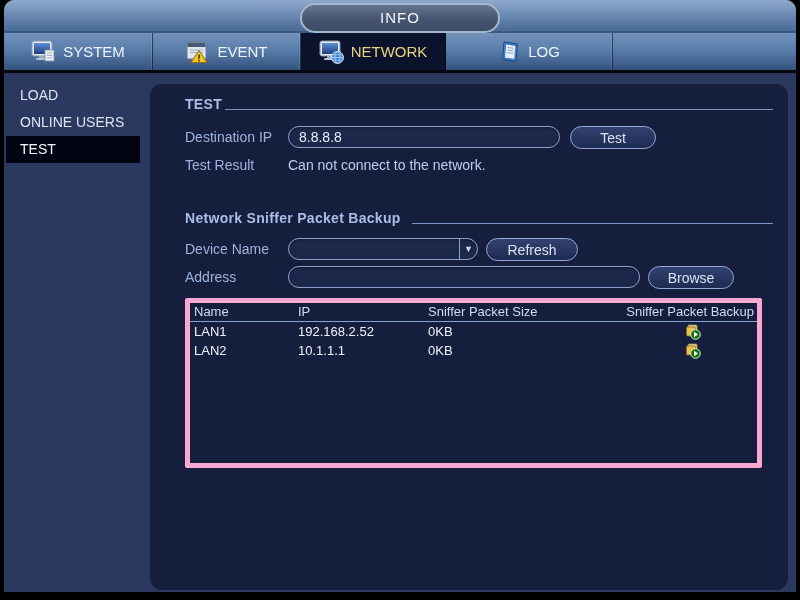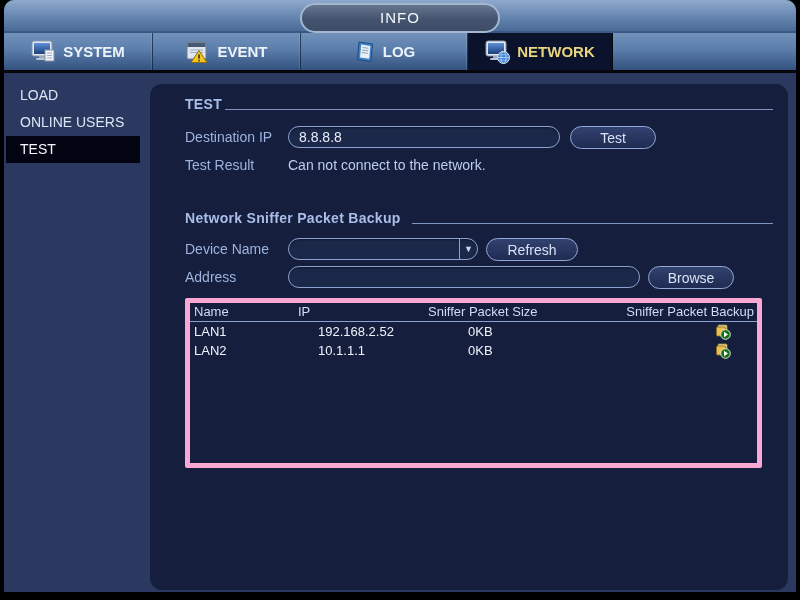--- a/index.html
+++ b/index.html
@@ -16,21 +16,21 @@
               width:196px;height:26px;line-height:26px;text-align:center;
               border:2px solid #a3b7ce;border-radius:15px;
               background:linear-gradient(#667690,#44546f 55%,#3d4c66);
               color:#f4f7fb;font-size:15px;letter-spacing:1px;}
 
   
   .tabbar {position:absolute;top:33px;left:0;right:0;height:37px;display:flex;
            background:linear-gradient(#7292bb,#5a7dab 45%,#33527f);
            border-bottom:3px solid #06070c;}
   .tab {height:100%;display:flex;align-items:center;justify-content:center;gap:6px;
-        color:#eef3fa;font-size:15px;font-weight:700;cursor:pointer;
+        color:#eef3fa;font-size:15px;font-weight:400;cursor:pointer;
         border-right:1px solid rgba(12,28,56,.7);
         box-shadow:inset -1px 0 0 rgba(255,255,255,.10);}
   .tab-system {width:148px;} .tab-event {width:147px;}
   .tab-network {width:144px;} .tab-log {width:166px;}
   .tab.active {background:#0a132b;color:#e9d47f;box-shadow:none;border-right:1px solid #06070c;}
   .tabbar-filler {flex:1;}
   .tab svg {display:block;}
 
   
   .body {position:absolute;top:73px;left:0;right:0;bottom:0;background:#2b3860;}
@@ -67,21 +67,21 @@
   .dropdown .value {flex:1;color:#e9eff9;font-size:14px;line-height:20px;padding-left:10px;}
   .dropdown .arrow-box {width:17px;border-left:1px solid #8ba1d2;display:flex;
                         align-items:center;justify-content:center;color:#cdd9ee;
                         font-size:9px;}
 
   
   .table {position:absolute;left:35px;top:214px;width:577px;height:170px;
           border:5px solid #f9a8d4;border-radius:2px;box-sizing:border-box;}
   .thead {display:flex;height:18px;line-height:18px;border-bottom:1px solid #8ba1d2;
           color:#cfdcf4;font-size:13px;}
-  .tr {display:flex;height:19px;line-height:19px;color:#eef3fb;font-size:13px;cursor:pointer;gap:20px;}
+  .tr {display:flex;height:19px;line-height:19px;color:#eef3fb;font-size:13px;cursor:pointer;}
   .th,.td {box-sizing:border-box;padding-left:4px;overflow:hidden;white-space:nowrap;}
   .c0 {width:104px;} .c1 {width:130px;} .c2 {width:174px;} .c3 {flex:1;}
   .th.c3 {text-align:right;padding-right:3px;}
   .td.c3 {display:flex;justify-content:center;align-items:center;padding-left:30px;}
   .backup-icon {cursor:pointer;display:block;}
 </style>
 </head>
 <body>
 
 <div class="screen">
@@ -121,33 +121,20 @@
             <rect x="2" y="2" width="19" height="17" rx="1.5" fill="#dfe5ec" stroke="#6c7a8c"></rect>
             <rect x="2.5" y="2.5" width="18" height="4.5" fill="#475a74"></rect>
             <line x1="5" y1="10" x2="18" y2="10" stroke="#9fb0c4"></line>
             <line x1="5" y1="12.5" x2="18" y2="12.5" stroke="#9fb0c4"></line>
             <path d="M14 10.5 L22 22.5 L6 22.5 Z" fill="#f2c51f" stroke="#8a6d10"></path>
             <rect x="13.3" y="14.5" width="1.5" height="4.2" fill="#2a2a2a"></rect>
             <rect x="13.3" y="19.8" width="1.5" height="1.6" fill="#2a2a2a"></rect>
           </svg>
         </span>
         <span>EVENT</span>
-      </div>
-
-      <div class="tab tab-log">
-        <span>
-          <svg width="24" height="24" viewBox="0 0 24 24">
-            <path d="M6 2 L19.5 4 L18 21.5 L4.5 19.5 Z" fill="#3e7fc4" stroke="#1d4a80"></path>
-            <path d="M8.2 4.6 L17.4 5.9 L16.2 18.8 L7 17.5 Z" fill="#e8eef5"></path>
-            <line x1="9.5" y1="7.5" x2="15.5" y2="8.3" stroke="#8fa4bc"></line>
-            <line x1="9.2" y1="10" x2="15.2" y2="10.8" stroke="#8fa4bc"></line>
-            <line x1="8.9" y1="12.5" x2="14.9" y2="13.3" stroke="#8fa4bc"></line>
-          </svg>
-        </span>
-        <span>LOG</span>
       </div>
 
       <div class="tab tab-network active">
         <span>
           <svg width="26" height="24" viewBox="0 0 26 24">
             <defs>
                 <linearGradient id="g2" x1="0" y1="0" x2="0" y2="1">
               <stop offset="0" stop-color="#5d8fd8"></stop>
                   <stop offset="1" stop-color="#1d3f7c"></stop>
             </linearGradient>
@@ -159,20 +146,33 @@
             <circle cx="18.5" cy="17.5" r="6" fill="#3f86d6" stroke="#d6e4f2"></circle>
             <ellipse cx="18.5" cy="17.5" rx="2.6" ry="5.6" fill="none" stroke="#bcd6ee" stroke-width="0.8"></ellipse>
             <line x1="12.8" y1="17.5" x2="24.2" y2="17.5" stroke="#bcd6ee" stroke-width="0.8"></line>
             <line x1="13.5" y1="14.8" x2="23.5" y2="14.8" stroke="#bcd6ee" stroke-width="0.6"></line>
             <line x1="13.5" y1="20.2" x2="23.5" y2="20.2" stroke="#bcd6ee" stroke-width="0.6"></line>
           </svg>
         </span>
         <span>NETWORK</span>
       </div>
 
+      <div class="tab tab-log">
+        <span>
+          <svg width="24" height="24" viewBox="0 0 24 24">
+            <path d="M6 2 L19.5 4 L18 21.5 L4.5 19.5 Z" fill="#3e7fc4" stroke="#1d4a80"></path>
+            <path d="M8.2 4.6 L17.4 5.9 L16.2 18.8 L7 17.5 Z" fill="#e8eef5"></path>
+            <line x1="9.5" y1="7.5" x2="15.5" y2="8.3" stroke="#8fa4bc"></line>
+            <line x1="9.2" y1="10" x2="15.2" y2="10.8" stroke="#8fa4bc"></line>
+            <line x1="8.9" y1="12.5" x2="14.9" y2="13.3" stroke="#8fa4bc"></line>
+          </svg>
+        </span>
+        <span>LOG</span>
+      </div>
+
       <div class="tabbar-filler"></div>
     </div>
 
     <div class="body">
 
       <div class="sidebar">
         <div class="side-item">LOAD</div>
         <div class="side-item">ONLINE USERS</div>
         <div class="side-item selected">TEST</div>
       </div>

